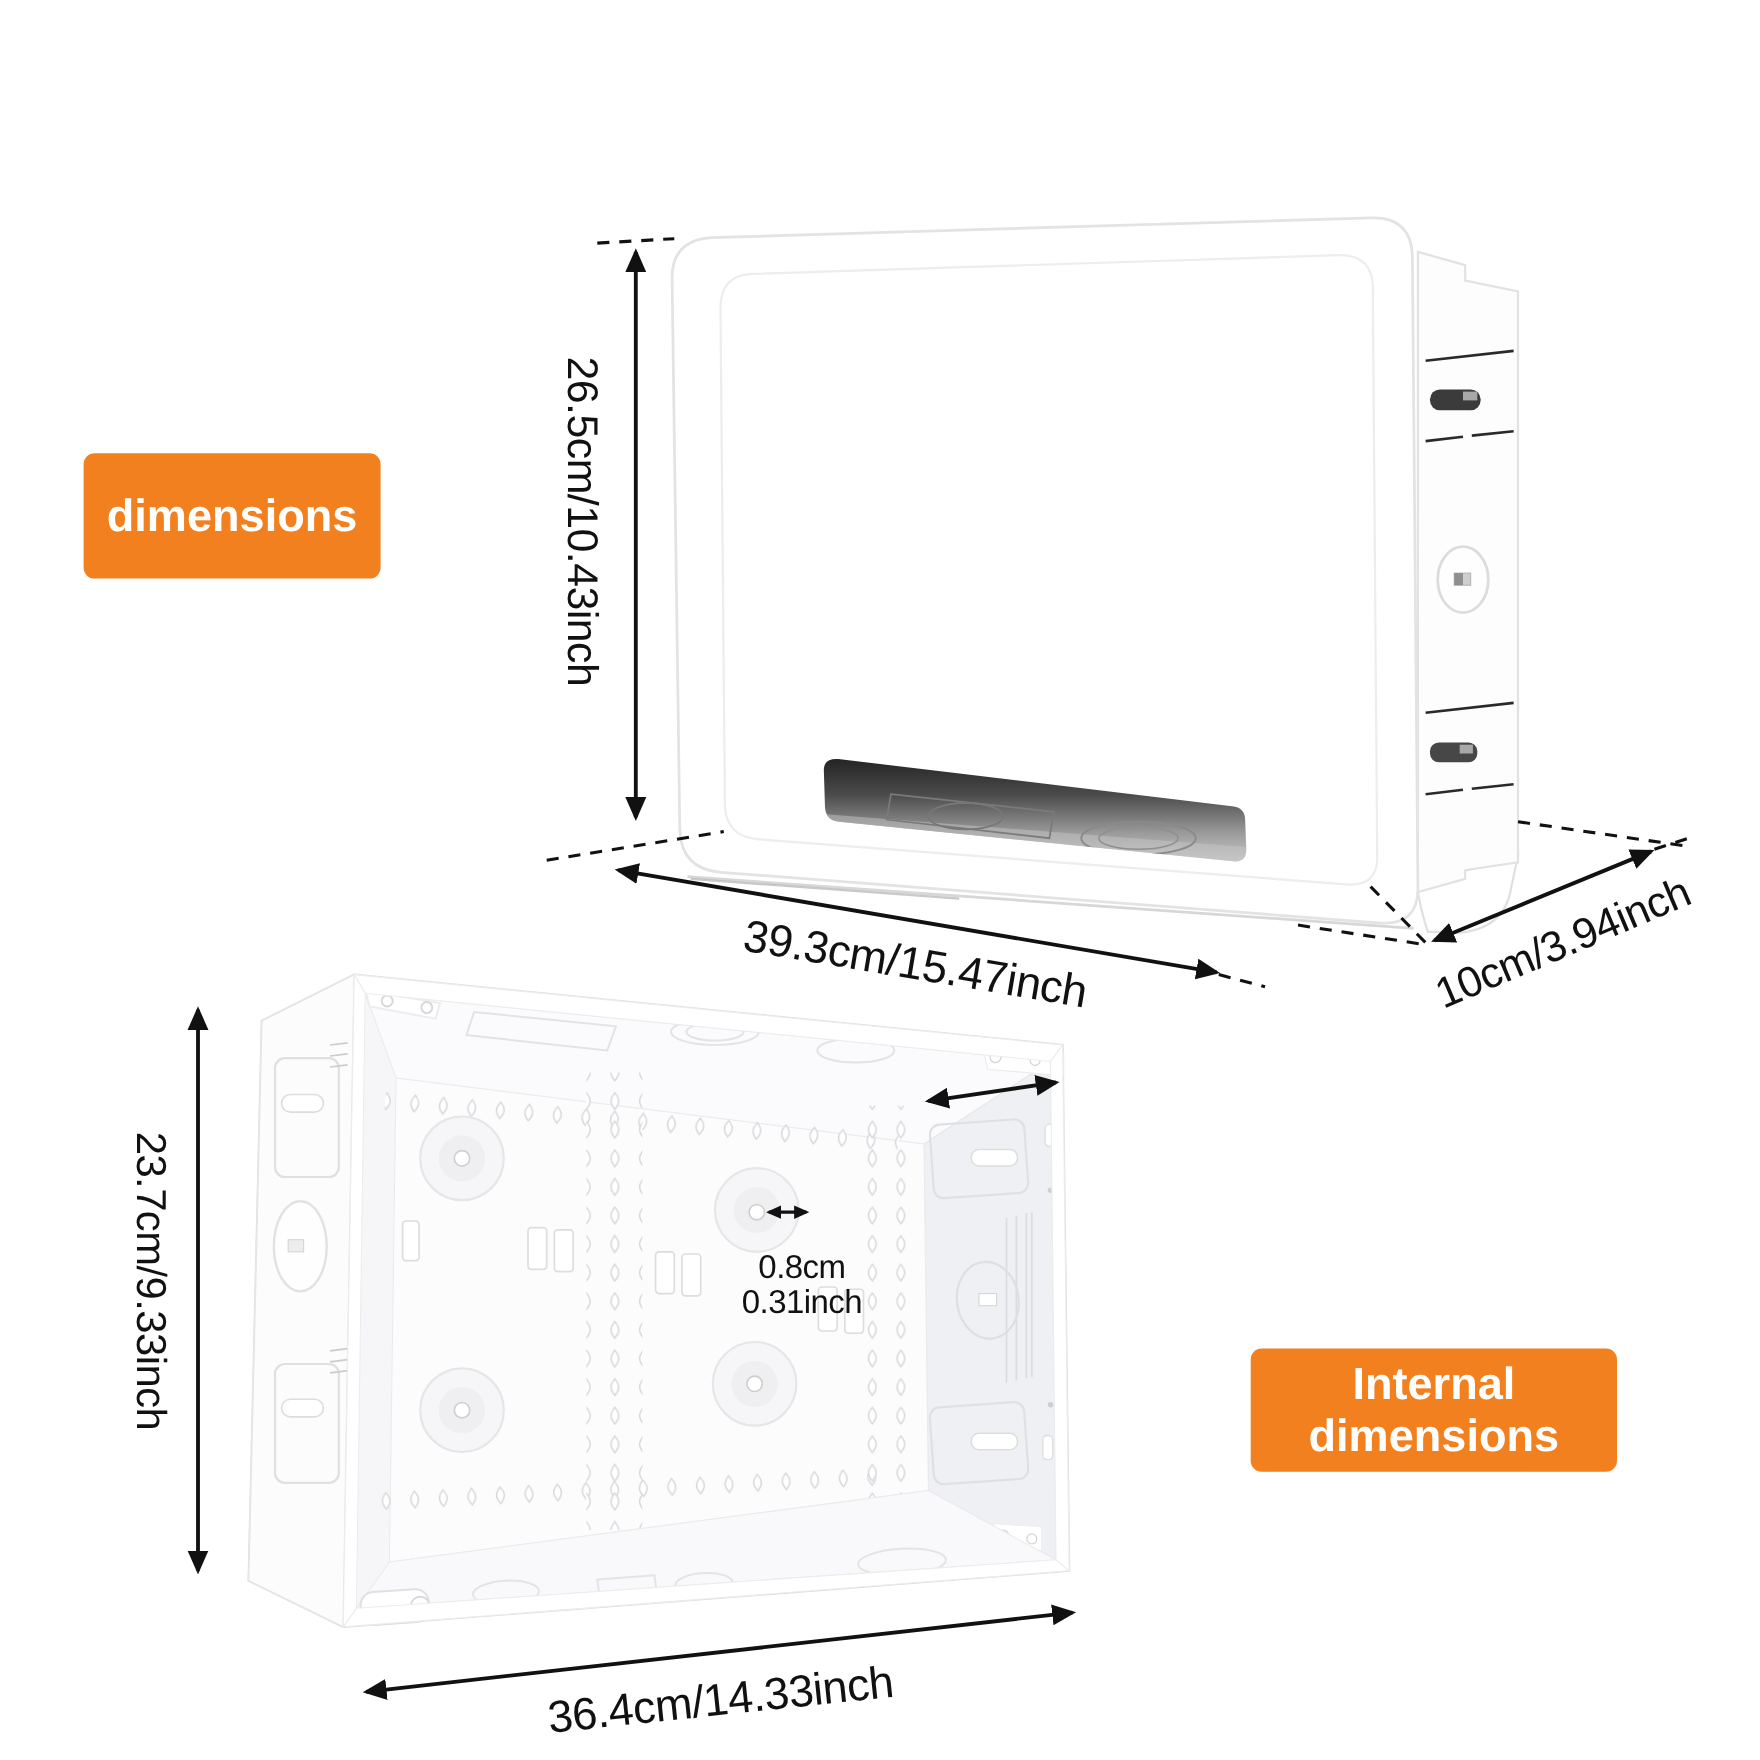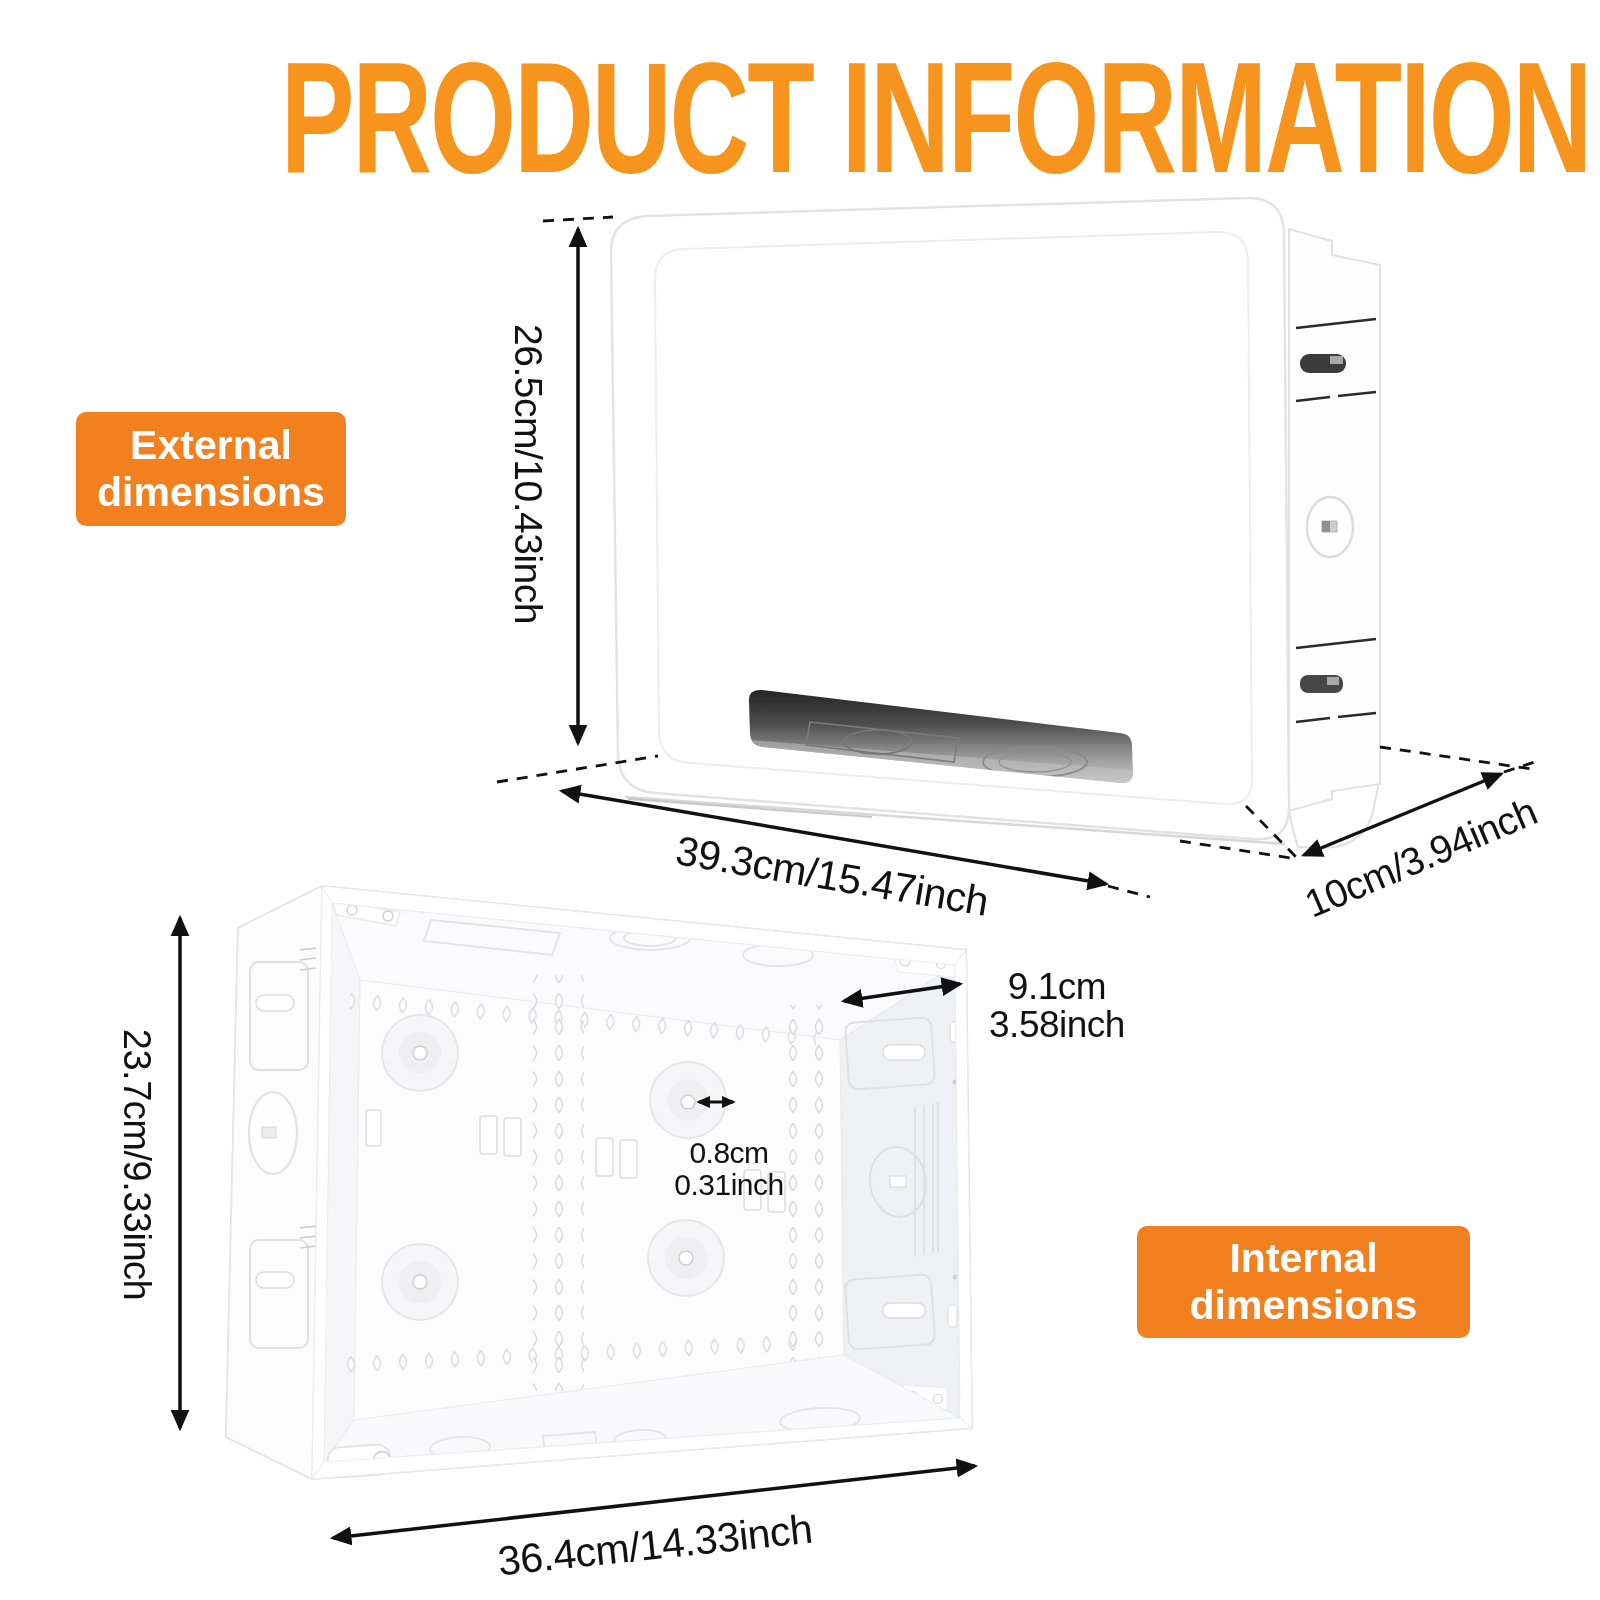--- a/index.html
+++ b/index.html
@@ -220,44 +220,36 @@
   </g>
 
   <g stroke="#111" stroke-width="3.5" fill="none">
     <path d="M180,918 L180,1428" marker-start="url(#ah)" marker-end="url(#ah)"></path>
     <path d="M333,1538 L975,1466" marker-start="url(#ah)" marker-end="url(#ah)"></path>
     <path d="M844,1001 L960,984" marker-start="url(#ah)" marker-end="url(#ah)"></path>
     <path d="M699,1102 L733,1102" stroke-width="3" marker-start="url(#ahs)" marker-end="url(#ahs)"></path>
   </g>
 </svg>
 
-<div class="page-title">
-  <span class="squeeze">PRODUCT INFORMATION</span>
-</div>
 
 <div class="badge badge-external">
-  <span>External</span>
   <span>dimensions</span>
 </div>
 
 <div class="badge badge-internal">
   <span>Internal</span>
   <span>dimensions</span>
 </div>
 
 <div class="dim ext-height">26.5cm/10.43inch</div>
 <div class="dim ext-width">39.3cm/15.47inch</div>
 <div class="dim ext-depth">10cm/3.94inch</div>
 
 <div class="dim int-height">23.7cm/9.33inch</div>
 <div class="dim int-width">36.4cm/14.33inch</div>
 
-<div class="dim two-line side-depth">
-  <div>9.1cm</div>
-  <div>3.58inch</div>
-</div>
 
 <div class="dim two-line hole-size">
   <div>0.8cm</div>
   <div>0.31inch</div>
 </div>
 
 </div>
 
 </body></html>

